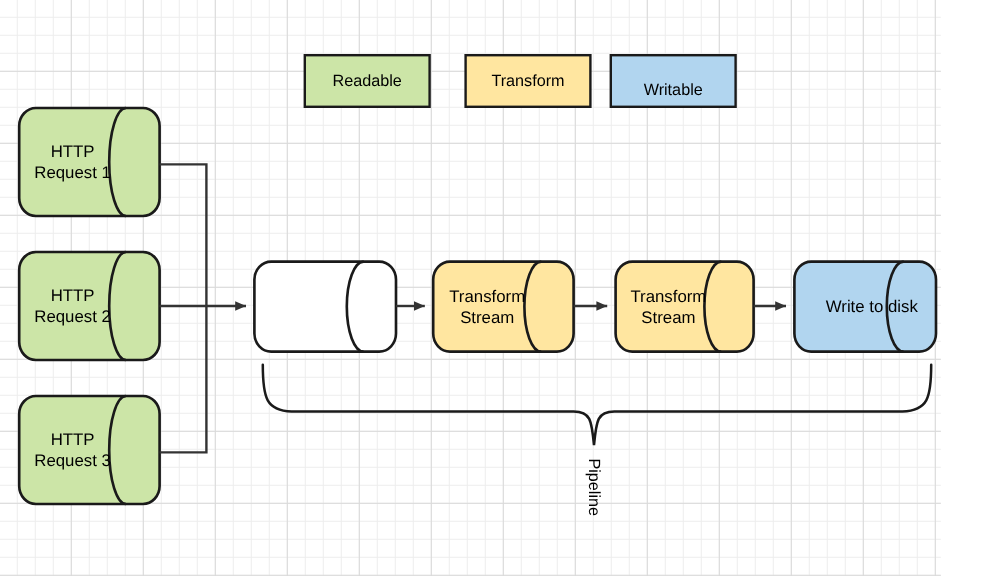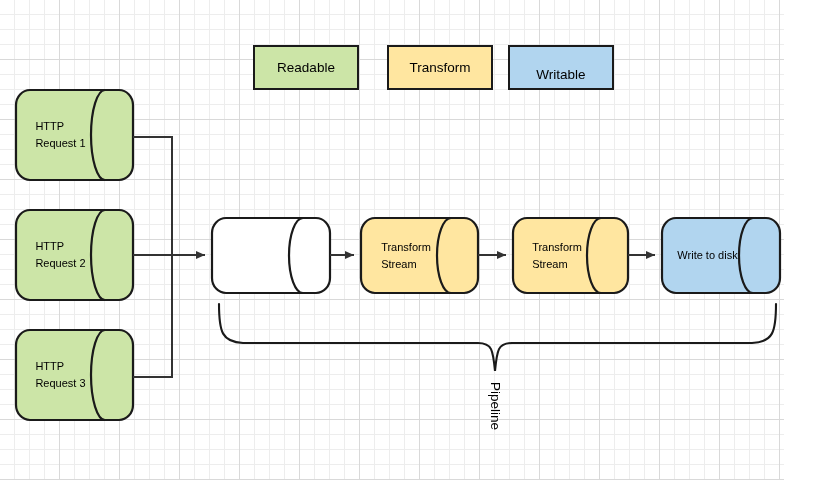--- a/index.html
+++ b/index.html
@@ -32,23 +32,23 @@
     height: 480px;
     pointer-events: none;
   }
   .node-label {
     position: absolute;
     display: flex;
     align-items: center;
     justify-content: center;
     flex-direction: column;
     color: #000000;
-    font-size: 11px;
+    font-size: 14px;
     line-height: 17px;
-    text-align: left;
+    text-align: center;
     white-space: pre-line;
     pointer-events: none;
   }
   .legend-label {
     position: absolute;
     display: flex;
     align-items: center;
     justify-content: center;
     color: #000000;
     font-size: 13.5px;
@@ -163,17 +163,17 @@
 Request 1</div>
   <div class="node-label" style="left:16px; top:210px; width:89px; height:90px;">HTTP
 Request 2</div>
   <div class="node-label" style="left:16px; top:330px; width:89px; height:90px;">HTTP
 Request 3</div>
 
   <div class="node-label" style="left:361px; top:218px; width:90px; height:75px;">Transform
 Stream</div>
   <div class="node-label" style="left:513px; top:218px; width:88px; height:75px;">Transform
 Stream</div>
-  <div class="node-label" style="left:662px; top:218px; width:91px; height:75px;">Write to disk</div>
+  <div class="node-label" style="left:662px; top:218px; width:91px; height:75px;padding-left:19px;">Write to disk</div>
 
   <div class="brace-label" style="left:503px; top:382px;">Pipeline</div>
 
 </div>
 
 </body></html>

